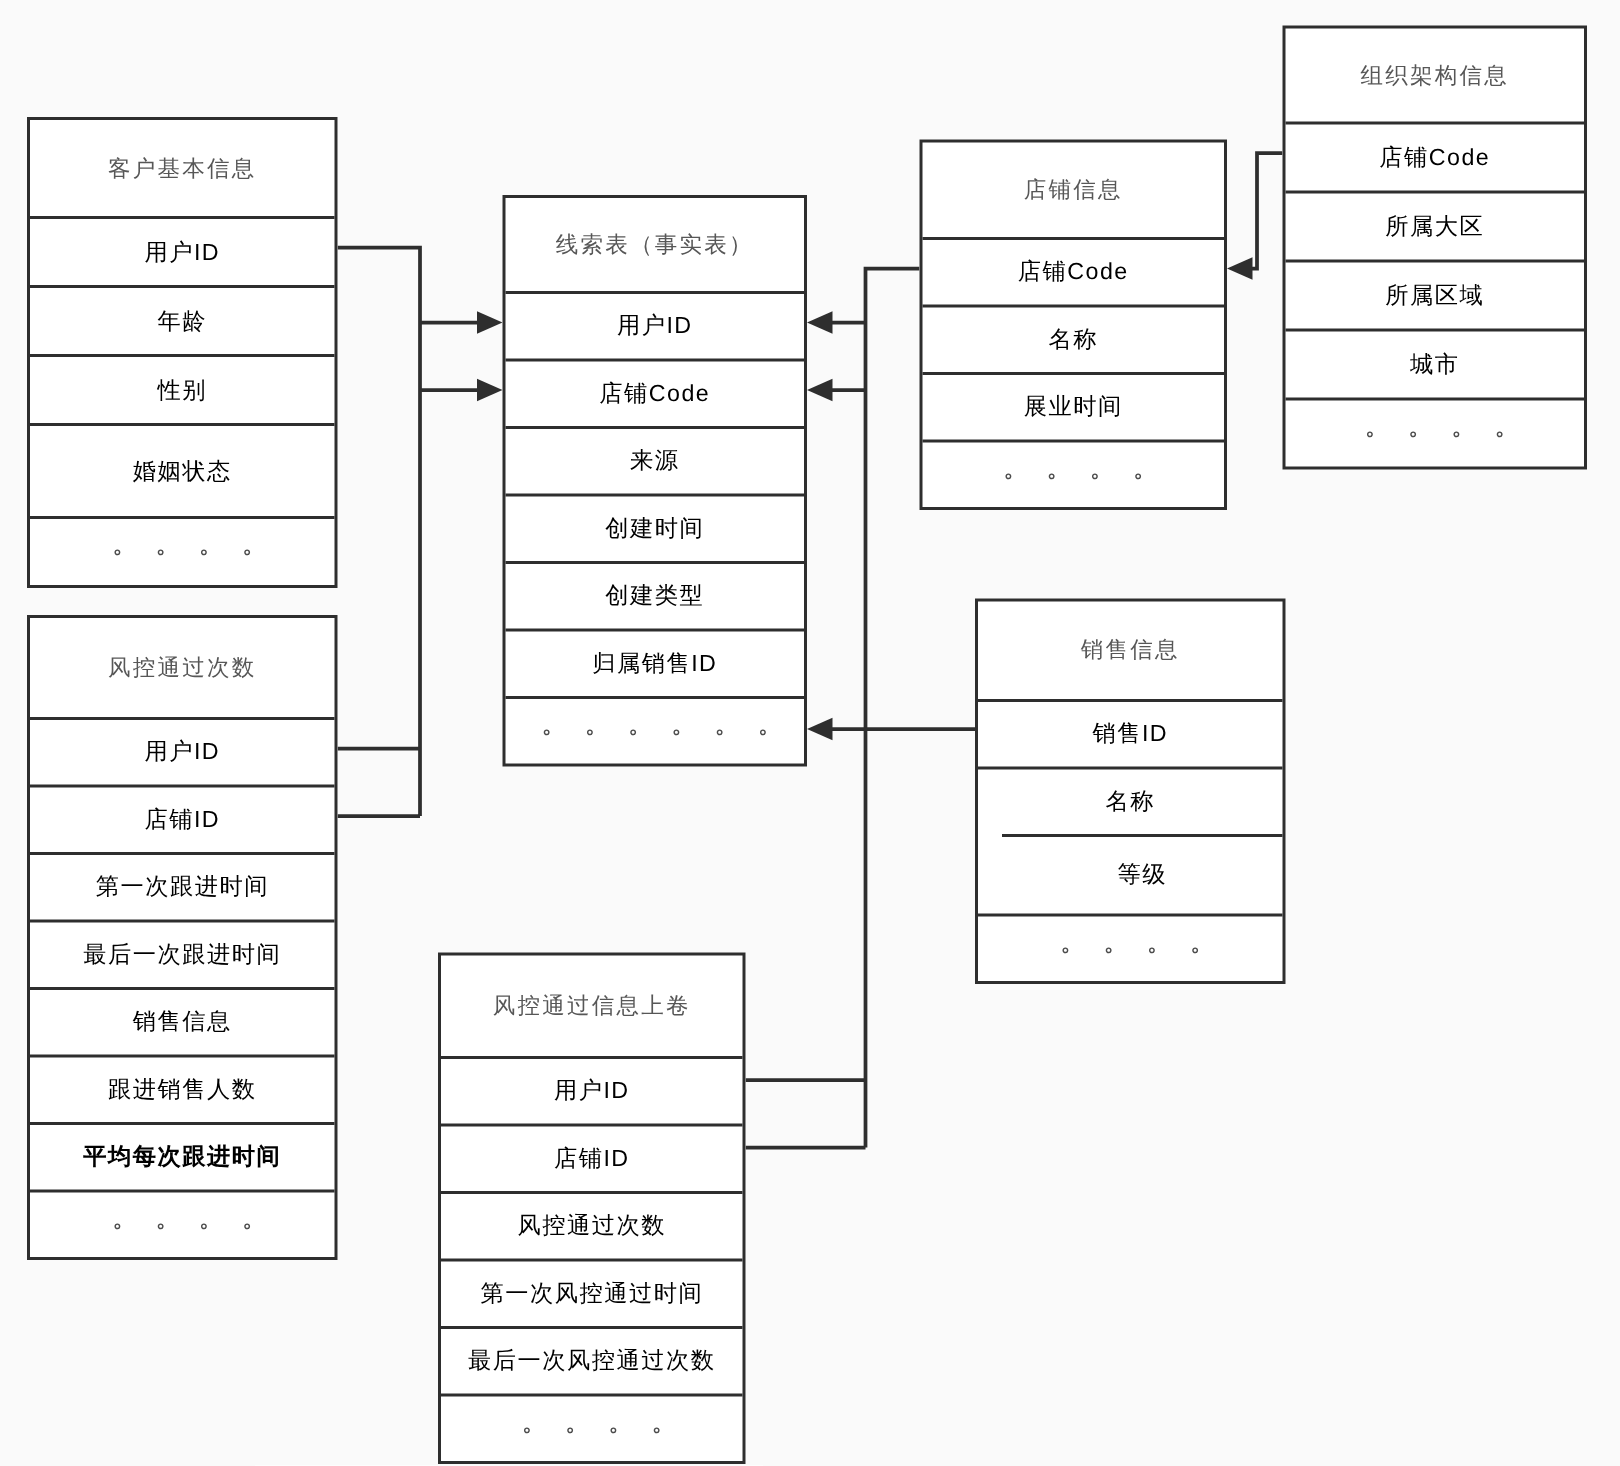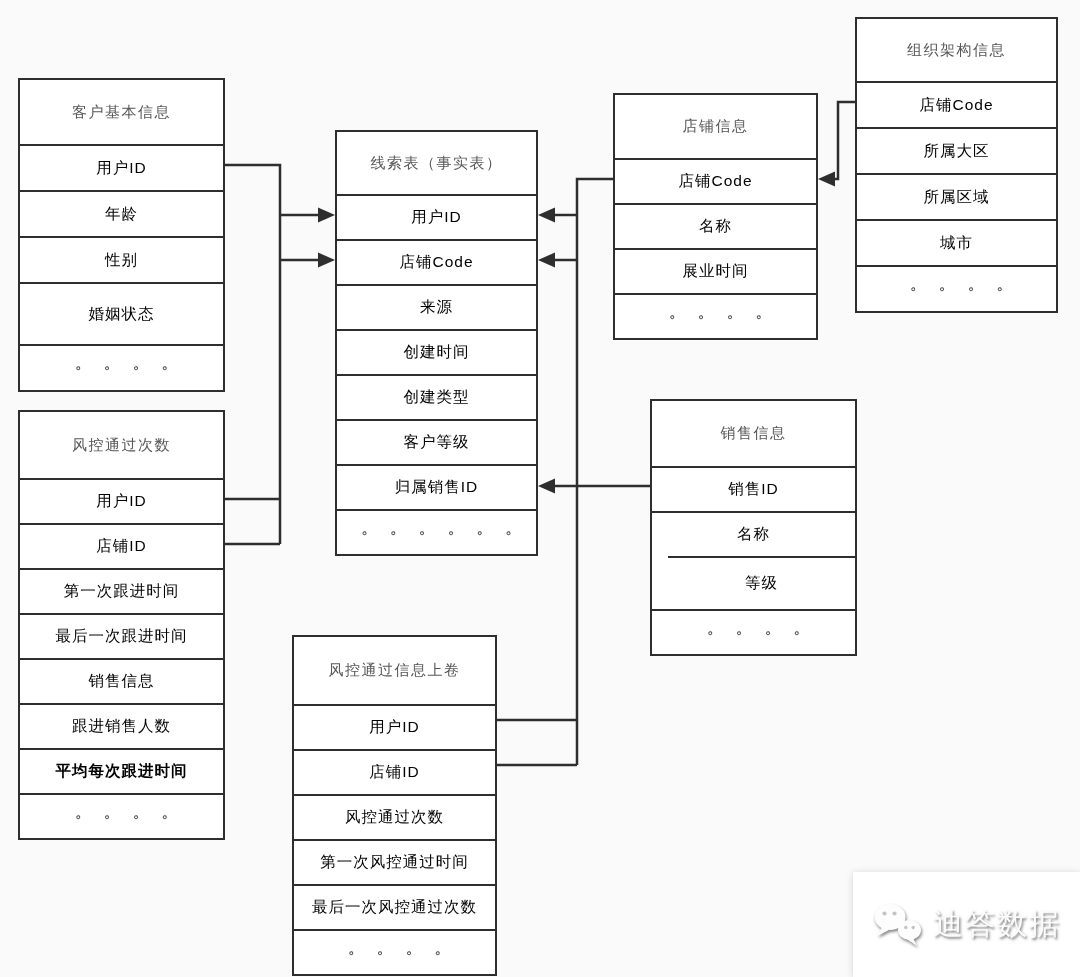--- a/index.html
+++ b/index.html
@@ -70,21 +70,20 @@
         <div class="t-row" style="height: 62px;">婚姻状态</div>
         <div class="t-row dots" style="height: 46px;">∘ ∘ ∘ ∘</div>
       </div>
       <div class="etable" style="left: 335px; top: 130px; width: 203px;">
         <div class="t-header" style="height: 62px;">线索表（事实表）</div>
         <div class="t-row" style="height: 45px;">用户ID</div>
         <div class="t-row" style="height: 45px;">店铺Code</div>
         <div class="t-row" style="height: 45px;">来源</div>
         <div class="t-row" style="height: 45px;">创建时间</div>
         <div class="t-row" style="height: 45px;">创建类型</div>
-        <div class="t-row" style="height: 45px;">客户等级</div>
         <div class="t-row" style="height: 45px;">归属销售ID</div>
         <div class="t-row dots" style="height: 45px;">∘ ∘ ∘ ∘ ∘ ∘</div>
       </div>
       <div class="etable" style="left: 613px; top: 93px; width: 205px;">
         <div class="t-header" style="height: 63px;">店铺信息</div>
         <div class="t-row" style="height: 45px;">店铺Code</div>
         <div class="t-row" style="height: 45px;">名称</div>
         <div class="t-row" style="height: 45px;">展业时间</div>
         <div class="t-row dots" style="height: 45px;">∘ ∘ ∘ ∘</div>
       </div>
@@ -118,31 +117,14 @@
         <div class="t-header" style="height: 67px;">风控通过信息上卷</div>
         <div class="t-row" style="height: 45px;">用户ID</div>
         <div class="t-row" style="height: 45px;">店铺ID</div>
         <div class="t-row" style="height: 45px;">风控通过次数</div>
         <div class="t-row" style="height: 45px;">第一次风控通过时间</div>
         <div class="t-row" style="height: 45px;">最后一次风控通过次数</div>
         <div class="t-row dots" style="height: 45px;">∘ ∘ ∘ ∘</div>
       </div>
     </div>
 
-  <div class="watermark">
-    <svg class="wm-icon" width="52" height="46" viewBox="0 0 52 46">
-      <g fill="#fdfdfd">
-        <ellipse cx="18" cy="15" rx="15.5" ry="13"></ellipse>
-        <path d="M10 25 L5.5 34 L17 28 Z"></path>
-        <ellipse cx="37.5" cy="28" rx="11.5" ry="10"></ellipse>
-        <path d="M41 36 L45 44 L34.5 37 Z"></path>
-      </g>
-      <g fill="#c4c4c4">
-        <circle cx="12.5" cy="11.5" r="2.1"></circle>
-        <circle cx="22.5" cy="11.5" r="2.1"></circle>
-        <circle cx="33.8" cy="25.5" r="1.7"></circle>
-        <circle cx="41.2" cy="25.5" r="1.7"></circle>
-      </g>
-    </svg>
-    <span class="wm-text">迪答数据</span>
-  </div>
 
 </div>
 
 </body></html>

